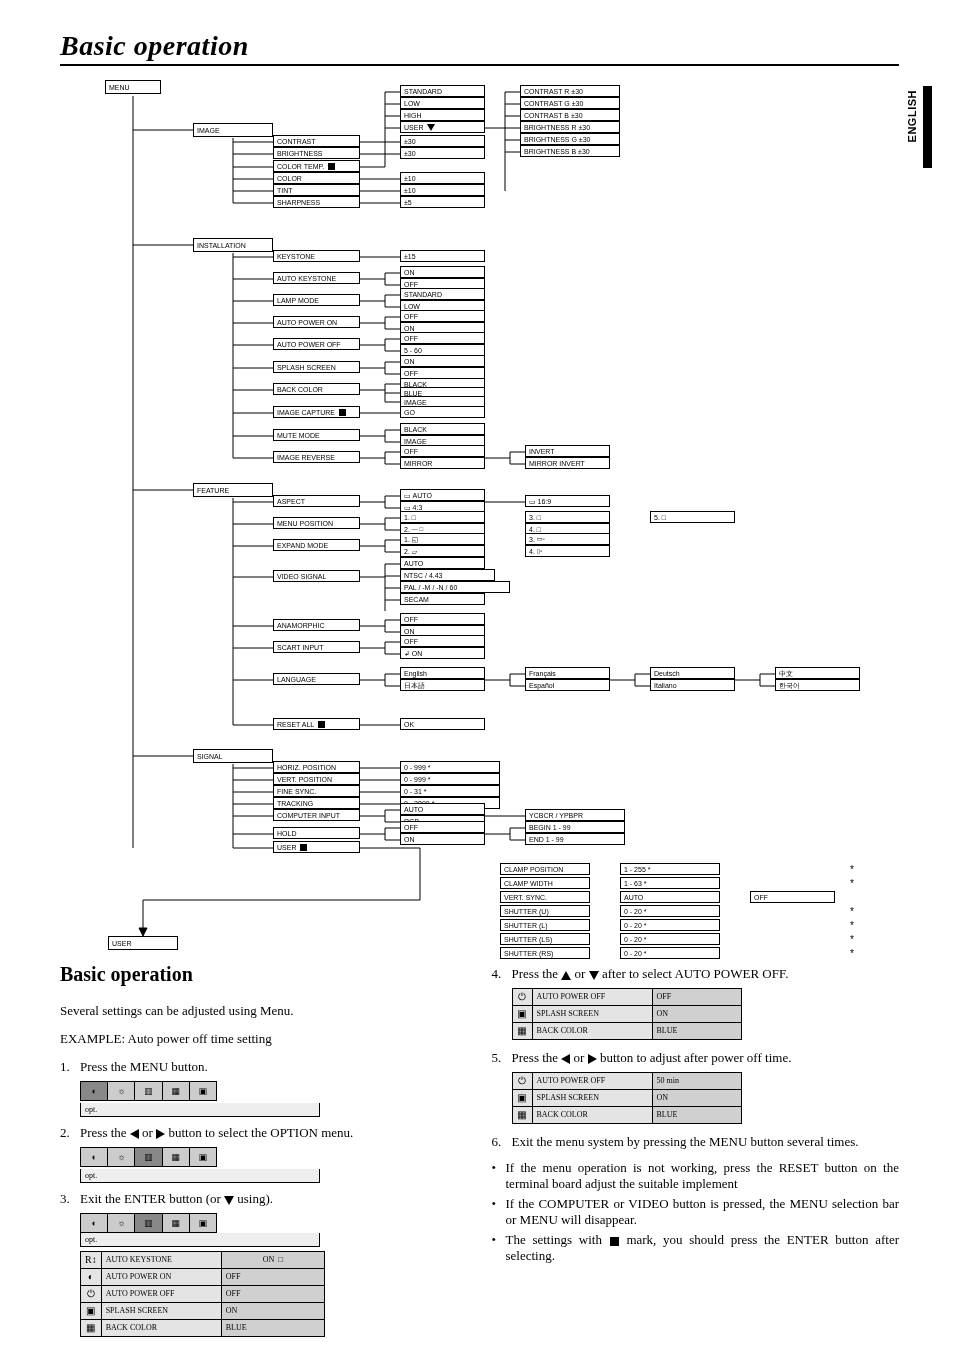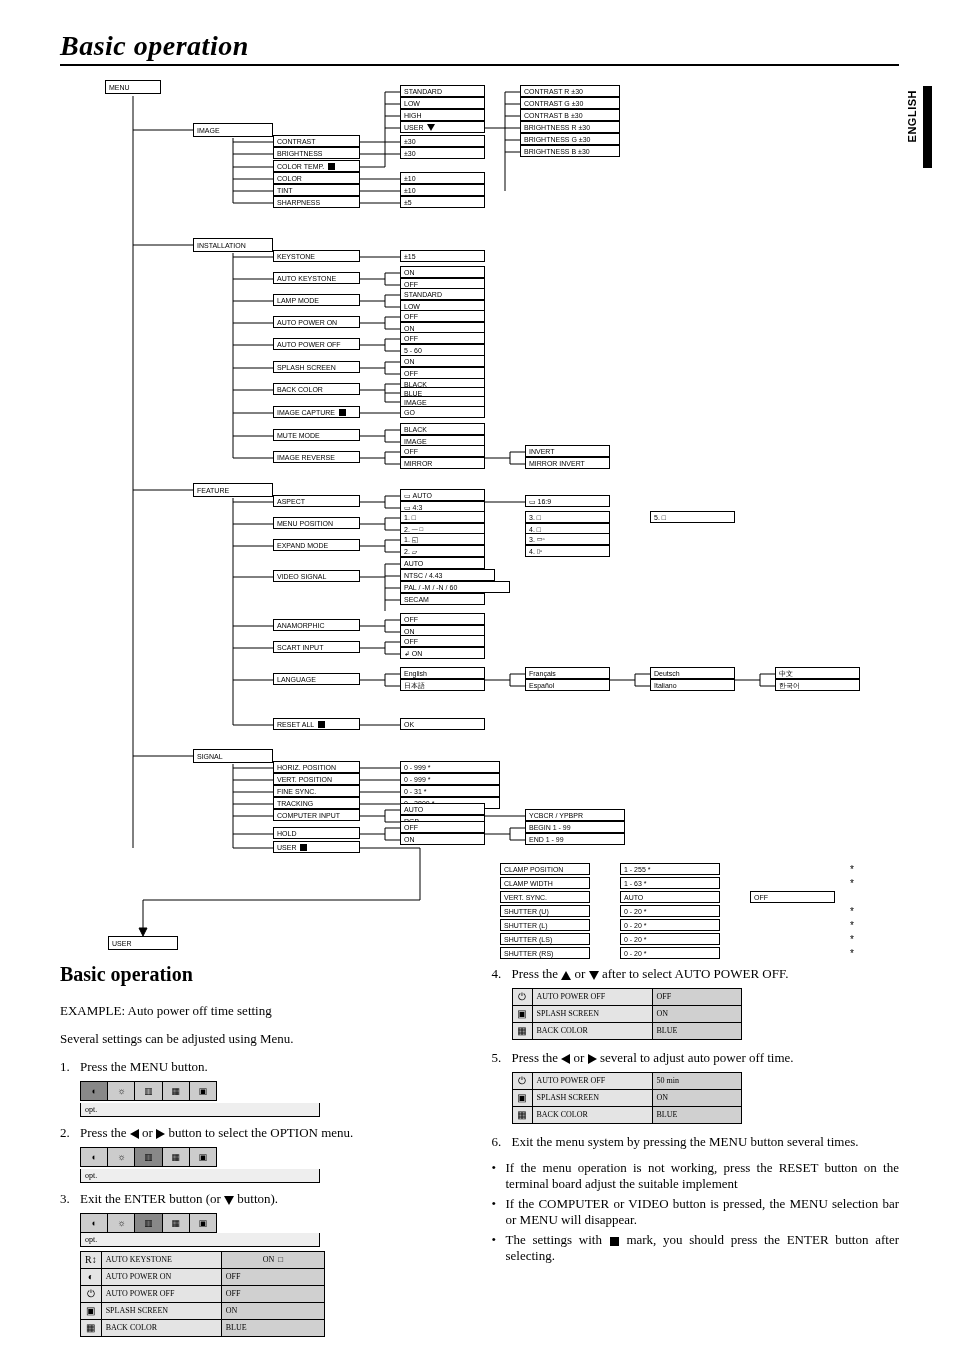--- a/index.html
+++ b/index.html
@@ -501,22 +501,22 @@
   <div class="box leaf" style="position:relative;width:85px;height:12px">OFF</div>
 </div>
 
 <div style="position:absolute;left:790px;top:783px;font-size:10px;line-height:14px">*<br>*<br><br>*<br>*<br>*<br>*</div>
 
 </div>
 
 <div class="columns">
   <div class="col">
     <div class="basic-h">Basic operation</div>
+    <div class="para">Several settings can be adjusted using Menu.</div>
     <div class="para">EXAMPLE: Auto power off time setting</div>
-    <div class="para">Several settings can be adjusted using Menu.</div>
 
     <div class="step">
         <span class="n">1.</span>
         <span class="t">Press the MENU button.</span>
       </div>
     <div class="menu-strip">
       <div class="cell selected">◐</div>
       <div class="cell">☼</div>
       <div class="cell">▥</div>
       <div class="cell">▦</div>
@@ -532,21 +532,21 @@
       <div class="cell">◐</div>
       <div class="cell">☼</div>
       <div class="cell selected">▥</div>
       <div class="cell">▦</div>
       <div class="cell">▣</div>
     </div>
     <div class="strip-label">opt.</div>
 
     <div class="step">
         <span class="n">3.</span>
-        <span class="t"><span>Exit the ENTER button (or </span><span class="dtri"></span><span> button).</span></span>
+        <span class="t"><span>Exit the ENTER button (or </span><span class="dtri"></span><span> using).</span></span>
       </div>
     <div class="menu-strip" style="margin-bottom:0">
       <div class="cell">◐</div>
       <div class="cell">☼</div>
       <div class="cell selected">▥</div>
       <div class="cell">▦</div>
       <div class="cell">▣</div>
     </div>
     <div class="strip-label" style="margin-bottom:2px">opt.</div>
     <table class="mini-table">
@@ -600,21 +600,21 @@
       <tr>
             <td class="ic">▦</td>
             <td class="lbl">BACK COLOR</td>
             <td class="val">BLUE</td>
           </tr>
     </tbody>
       </table>
 
     <div class="step">
         <span class="n">5.</span>
-        <span class="t"><span>Press the </span><span class="ltri"></span><span> or </span><span class="rtri"></span><span> several to adjust auto power off time.</span></span>
+        <span class="t"><span>Press the </span><span class="ltri"></span><span> or </span><span class="rtri"></span><span> button to adjust after power off time.</span></span>
       </div>
     <table class="mini-table small">
       <tbody>
           <tr>
             <td class="ic">⏻</td>
             <td class="lbl">AUTO POWER OFF</td>
             <td class="val">50 min</td>
           </tr>
       <tr>
             <td class="ic">▣</td>

